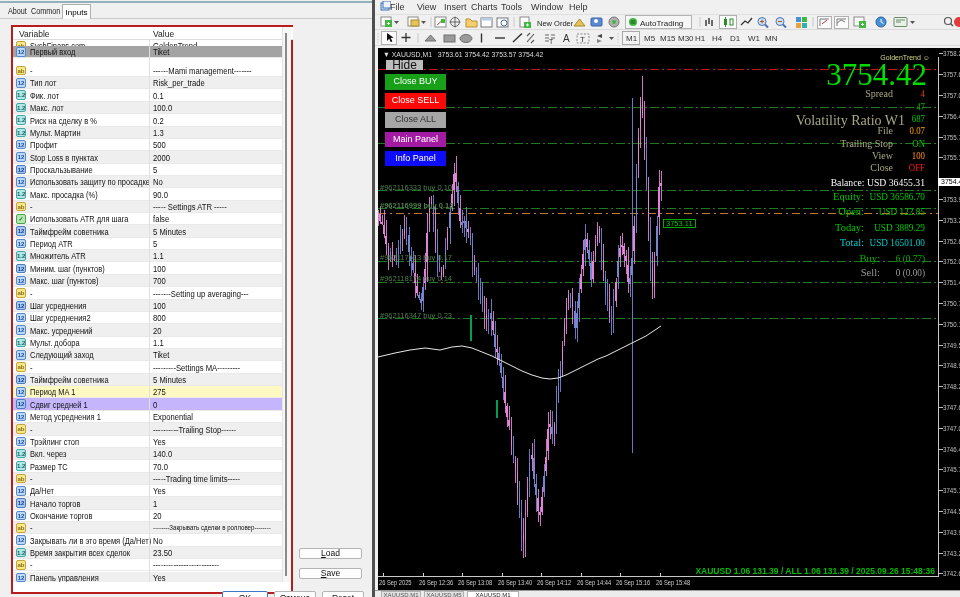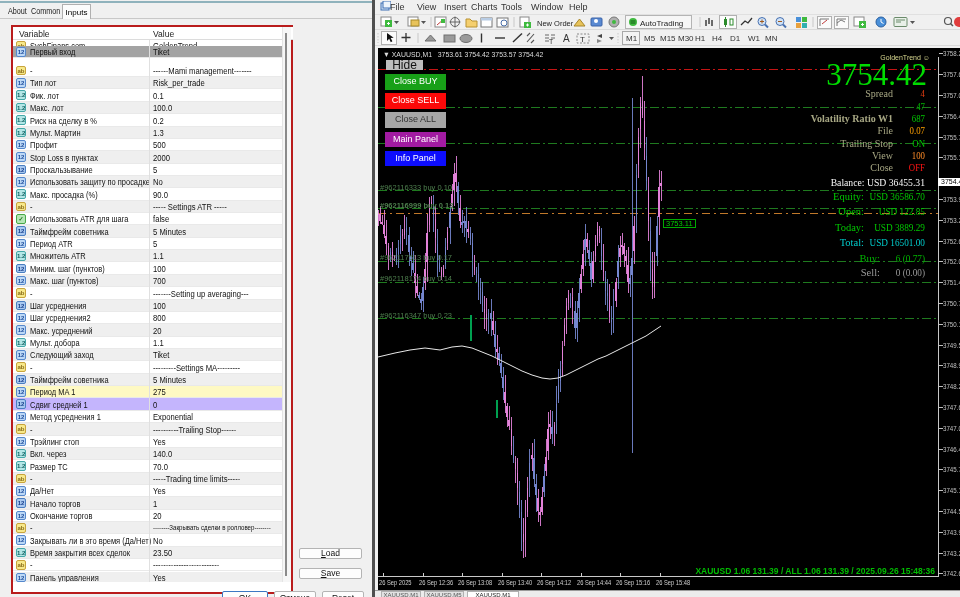--- a/index.html
+++ b/index.html
@@ -753,21 +753,21 @@
       <polyline points="378,357 395,353 410,350 425,348 440,350 452,347 462,346 472,348 482,352 492,356 502,361 512,366 522,371 532,375 542,378 550,379 558,378 566,375 574,371 582,367 590,363 598,359 606,356 614,352 622,348 630,344 638,340 646,336 652,332 658,328 661,326" fill="none" stroke="#e8e8e8" stroke-width="1" shape-rendering="auto"></polyline>
       </g>
       <line x1="560.5" y1="9" x2="560.5" y2="529" stroke="#c8c8c8"></line>
       <line x1="0" y1="528.5" x2="560" y2="528.5" stroke="#c8c8c8"></line>
     </svg>
     <div id="gold">GoldenTrend <span style="font-size:7px">☺</span></div>
     <div id="bigprice">3754.42</div>
 <div class="ilab" style="top:39.5px;color:#a8a884;font-size:10px;font-weight:normal;">Spread</div>
         <div class="ival" style="top:39.5px;color:#e03c10;font-size:10px;font-weight:normal">4</div>
         <div class="ival" style="top:52.5px;color:#00b400;font-size:10px;font-weight:normal">47</div>
-<div class="ilab" style="top:64.5px;color:#a8a884;font-size:10px;font-weight:bold;">Volatility Ratio W1</div>
+<div class="ilab" style="top:64.5px;color:#a8a884;font-size:14px;font-weight:normal;margin-left:12px;">Volatility Ratio W1</div>
         <div class="ival" style="top:64.5px;color:#00c800;font-size:10px;font-weight:normal">687</div>
 <div class="ilab" style="top:76.5px;color:#a8a884;font-size:10px;font-weight:normal;">File</div>
         <div class="ival" style="top:76.5px;color:#ffa000;font-size:10px;font-weight:normal">0.07</div>
 <div class="ilab" style="top:89.5px;color:#a8a884;font-size:10px;font-weight:normal;">Trailing Stop</div>
         <div class="ival" style="top:89.5px;color:#00c800;font-size:10px;font-weight:normal">ON</div>
 <div class="ilab" style="top:101.5px;color:#a8a884;font-size:10px;font-weight:normal;">View</div>
         <div class="ival" style="top:101.5px;color:#ff8c28;font-size:10px;font-weight:normal">100</div>
 <div class="ilab" style="top:113.5px;color:#a8a884;font-size:10px;font-weight:normal;">Close</div>
         <div class="ival" style="top:113.5px;color:#ff1414;font-size:10px;font-weight:normal">OFF</div>
 <div class="ival" style="top:128px;color:#f8f8f8;font-size:11px;font-weight:normal">Balance: USD 36455.31</div>

